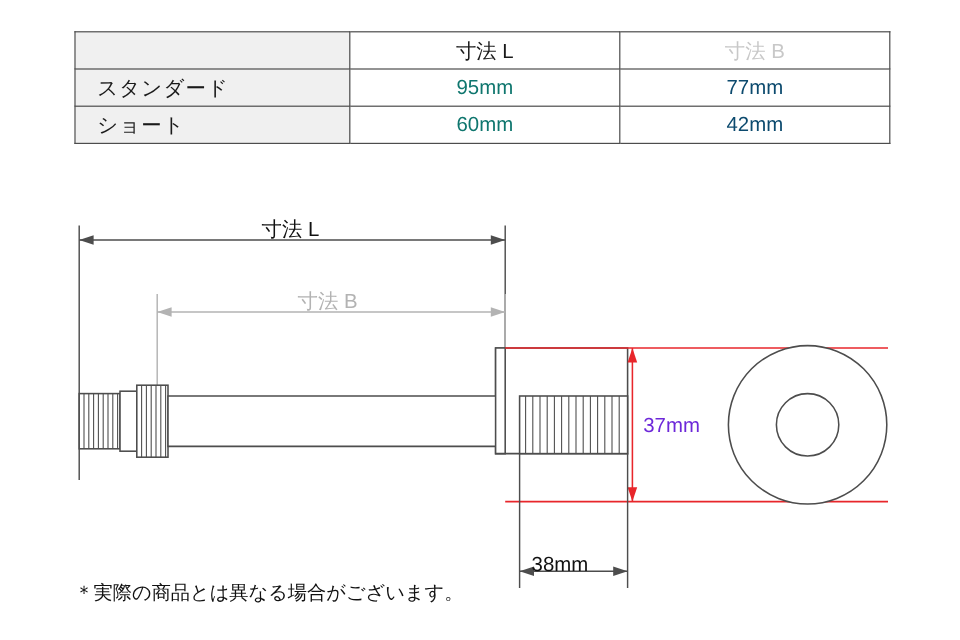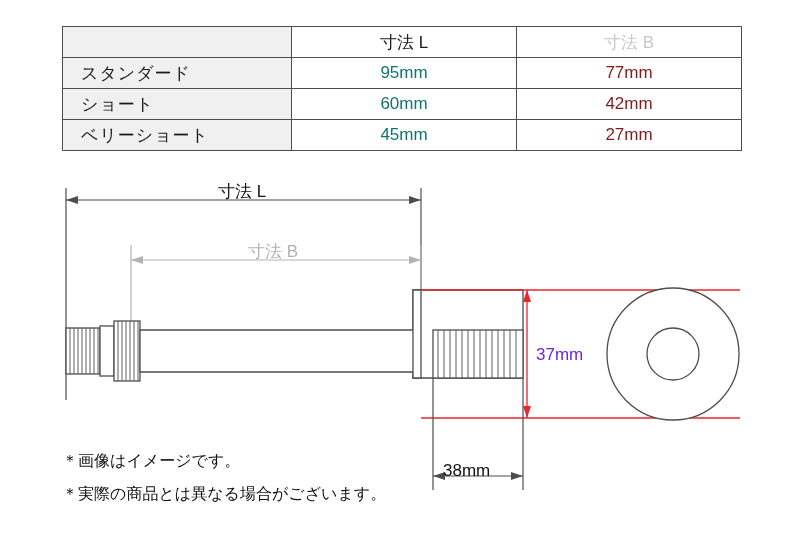--- a/index.html
+++ b/index.html
@@ -56,21 +56,21 @@
     text-align: left;
     letter-spacing: 1px;
     font-family: Liberation Mono, monospace;
   }
   .spec-table .val-l {
     text-align: center;
     color: #0f766e;
   }
   .spec-table .val-b {
     text-align: center;
-    color: #7f1d1d;
+    color: #0c4a6e;
   }
 
   
   #drawing {
     position: absolute;
     left: 0;
     top: 160px;
     width: 800px;
     height: 373px;
   }
@@ -111,25 +111,20 @@
       <tr>
         <td class="rowname">スタンダード</td>
         <td class="val-l">95mm</td>
         <td class="val-b">77mm</td>
       </tr>
       <tr>
         <td class="rowname">ショート</td>
         <td class="val-l">60mm</td>
         <td class="val-b">42mm</td>
       </tr>
-      <tr>
-        <td class="rowname">ベリーショート</td>
-        <td class="val-l">45mm</td>
-        <td class="val-b">27mm</td>
-      </tr>
     </tbody>
   </table>
 
   <svg id="drawing" viewBox="0 0 800 373">
 
     <g stroke="#4d4d4d" stroke-width="1.2" fill="none">
       <line x1="66" y1="28" x2="66" y2="240"></line>
       <line x1="421" y1="28" x2="421" y2="130"></line>
       <line x1="66" y1="40" x2="421" y2="40"></line>
       <polygon points="66,40 78,36 78,44" fill="#4d4d4d" stroke="none"></polygon>
@@ -211,16 +206,15 @@
       <circle cx="673" cy="194" r="66"></circle>
       <circle cx="673" cy="194" r="26"></circle>
     </g>
   </svg>
 
   <div class="dimlabel lbl-L">寸法 L</div>
   <div class="dimlabel lbl-B">寸法 B</div>
   <div class="dimlabel lbl-37">37mm</div>
   <div class="dimlabel lbl-38">38mm</div>
 
-  <div class="note note-1">＊画像はイメージです。</div>
   <div class="note note-2">＊実際の商品とは異なる場合がございます。</div>
 
 </div>
 
 </body></html>

